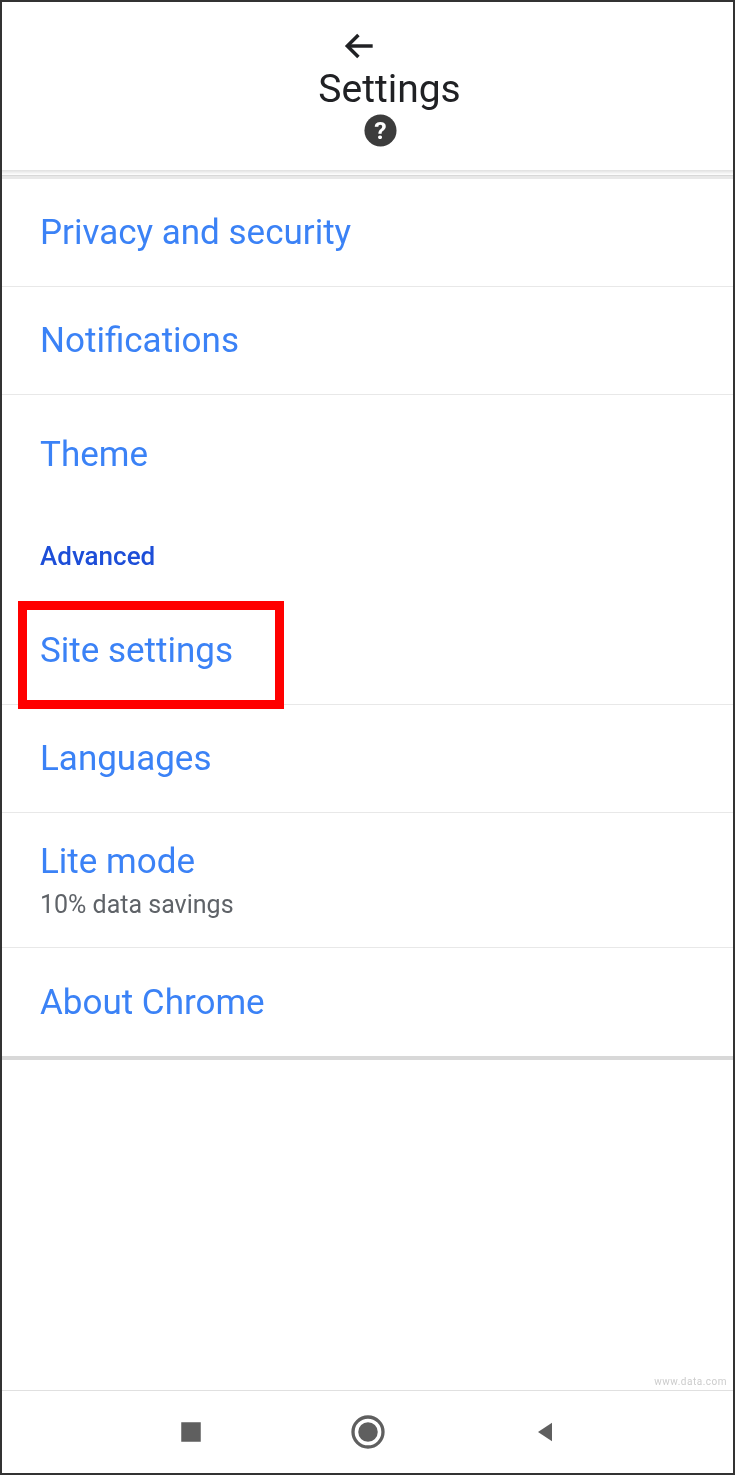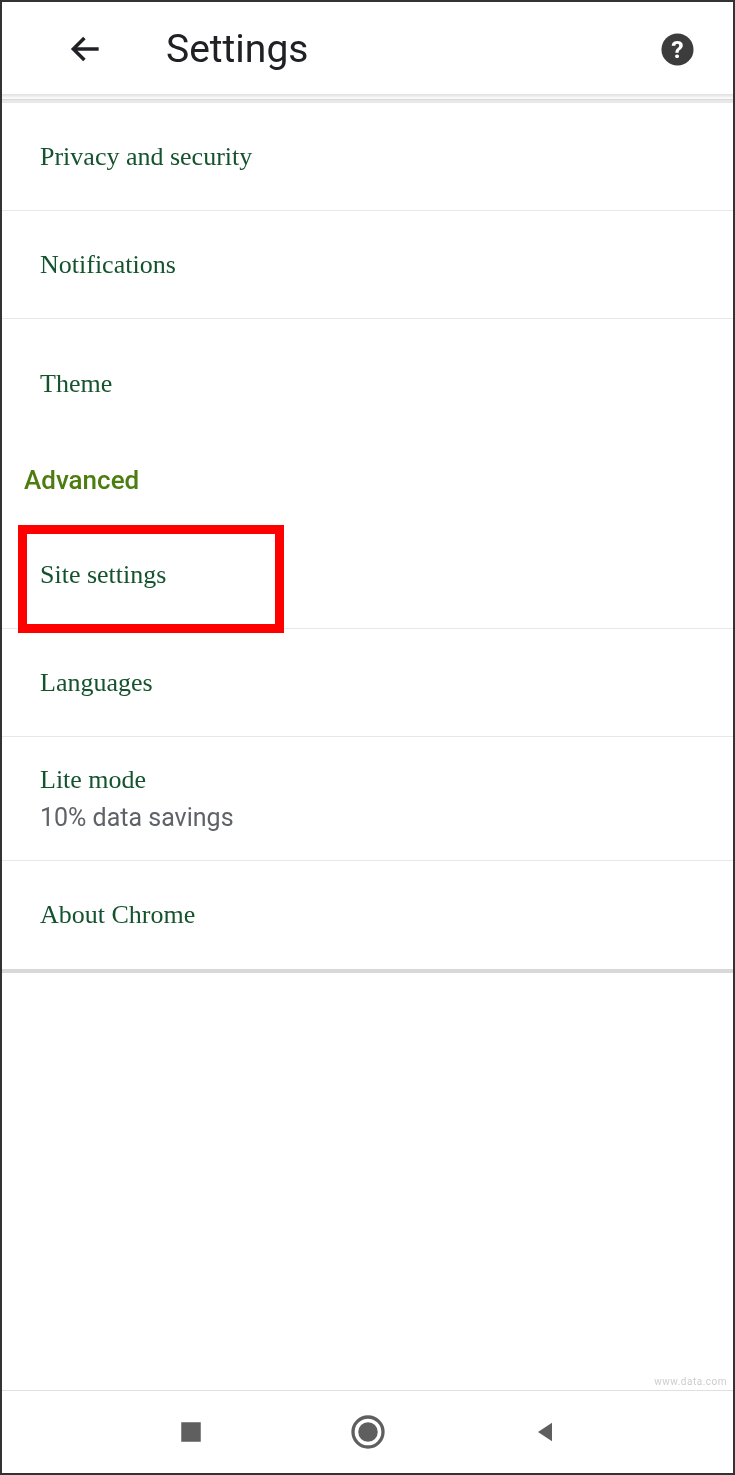--- a/index.html
+++ b/index.html
@@ -15,20 +15,21 @@
       border: 2px solid #333;
       display: flex;
       flex-direction: column;
       overflow: hidden;
     }
     .header {
       display: flex;
       align-items: center;
       padding: 24px 20px 22px 64px;
       background: #fff;
+      flex-direction: column;
     }
     .back-icon {
       width: 40px;
       height: 40px;
       display: flex;
       align-items: center;
       justify-content: center;
       margin-right: 60px;
     }
     .title {
@@ -62,36 +63,35 @@
     }
     .list-item {
       padding: 28px 20px 28px 38px;
       border-bottom: 1px solid #e8e8e8;
       display: flex;
       flex-direction: column;
       justify-content: center;
       min-height: 108px;
     }
     .list-item-label {
-      font-size: 26px;
+      font-size: 35px;
       font-weight: 400;
-      color: #14532d;
-      font-family: Liberation Serif, serif;
+      color: #3b82f6;
     }
     .list-item-sublabel {
       font-size: 25px;
       font-weight: 400;
       color: #5f6368;
       margin-top: 8px;
     }
     .section-header {
-      padding: 38px 20px 26px 22px;
+      padding: 38px 20px 26px 38px;
       font-size: 26px;
       font-weight: 500;
-      color: #4d7c0f;
+      color: #1d4ed8;
     }
     .highlight-box {
       position: relative;
     }
     .highlight-box::after {
       content: "";
       position: absolute;
       left: 16px;
       top: 4px;
       width: 248px;

